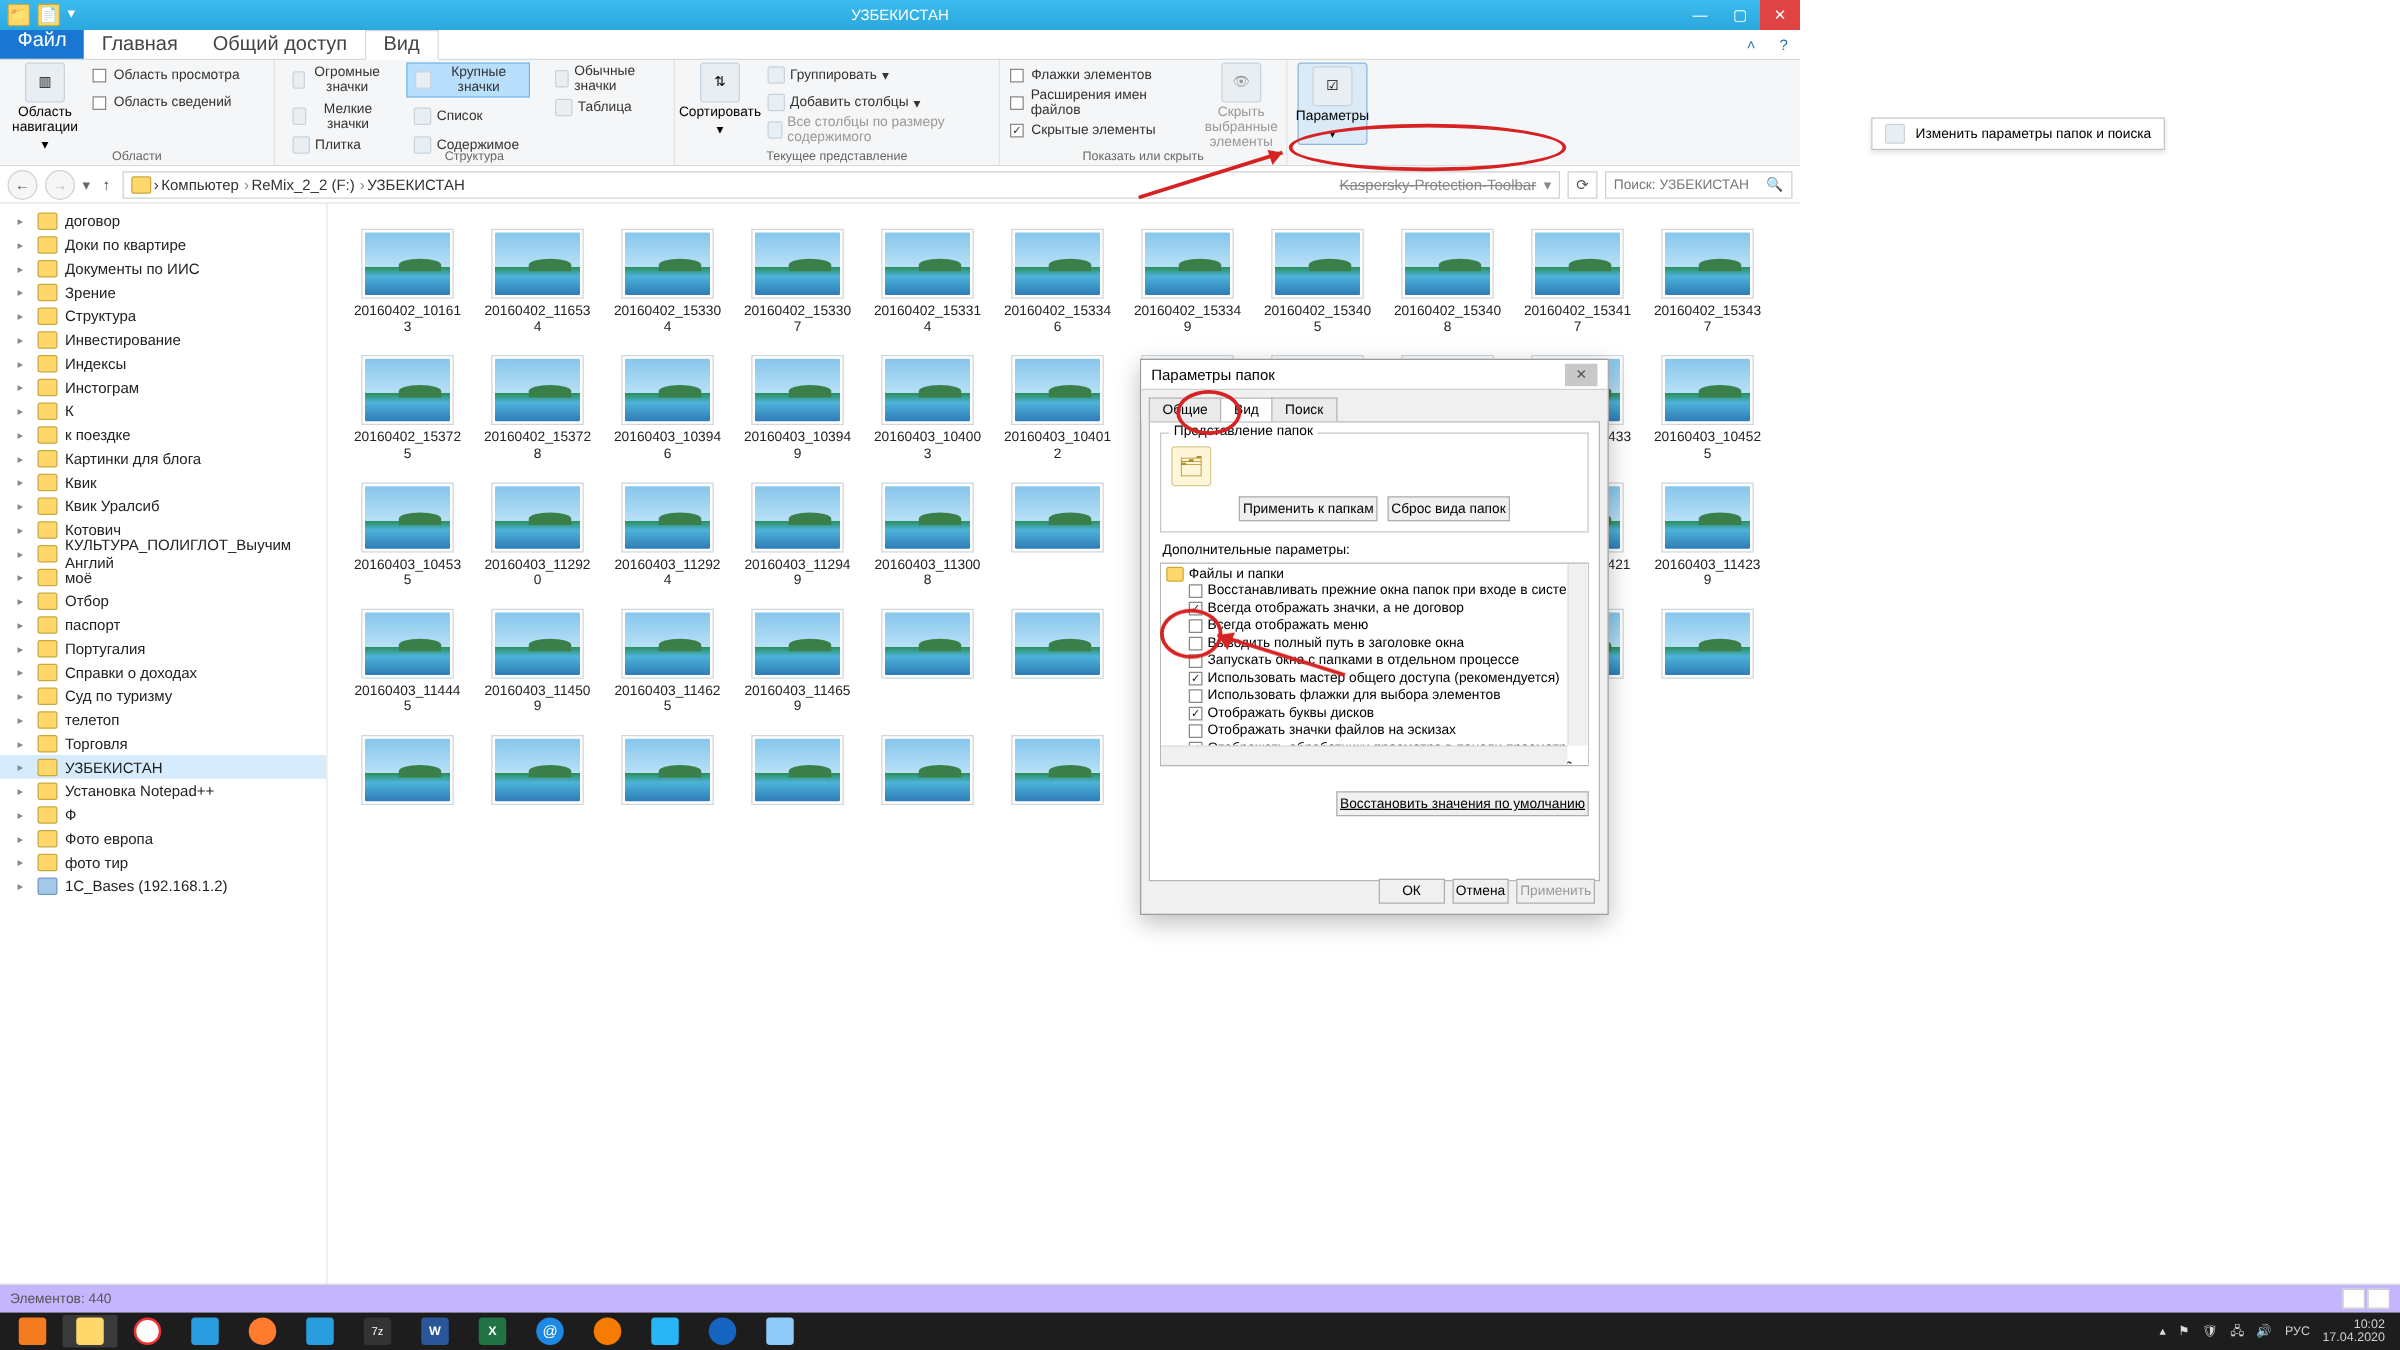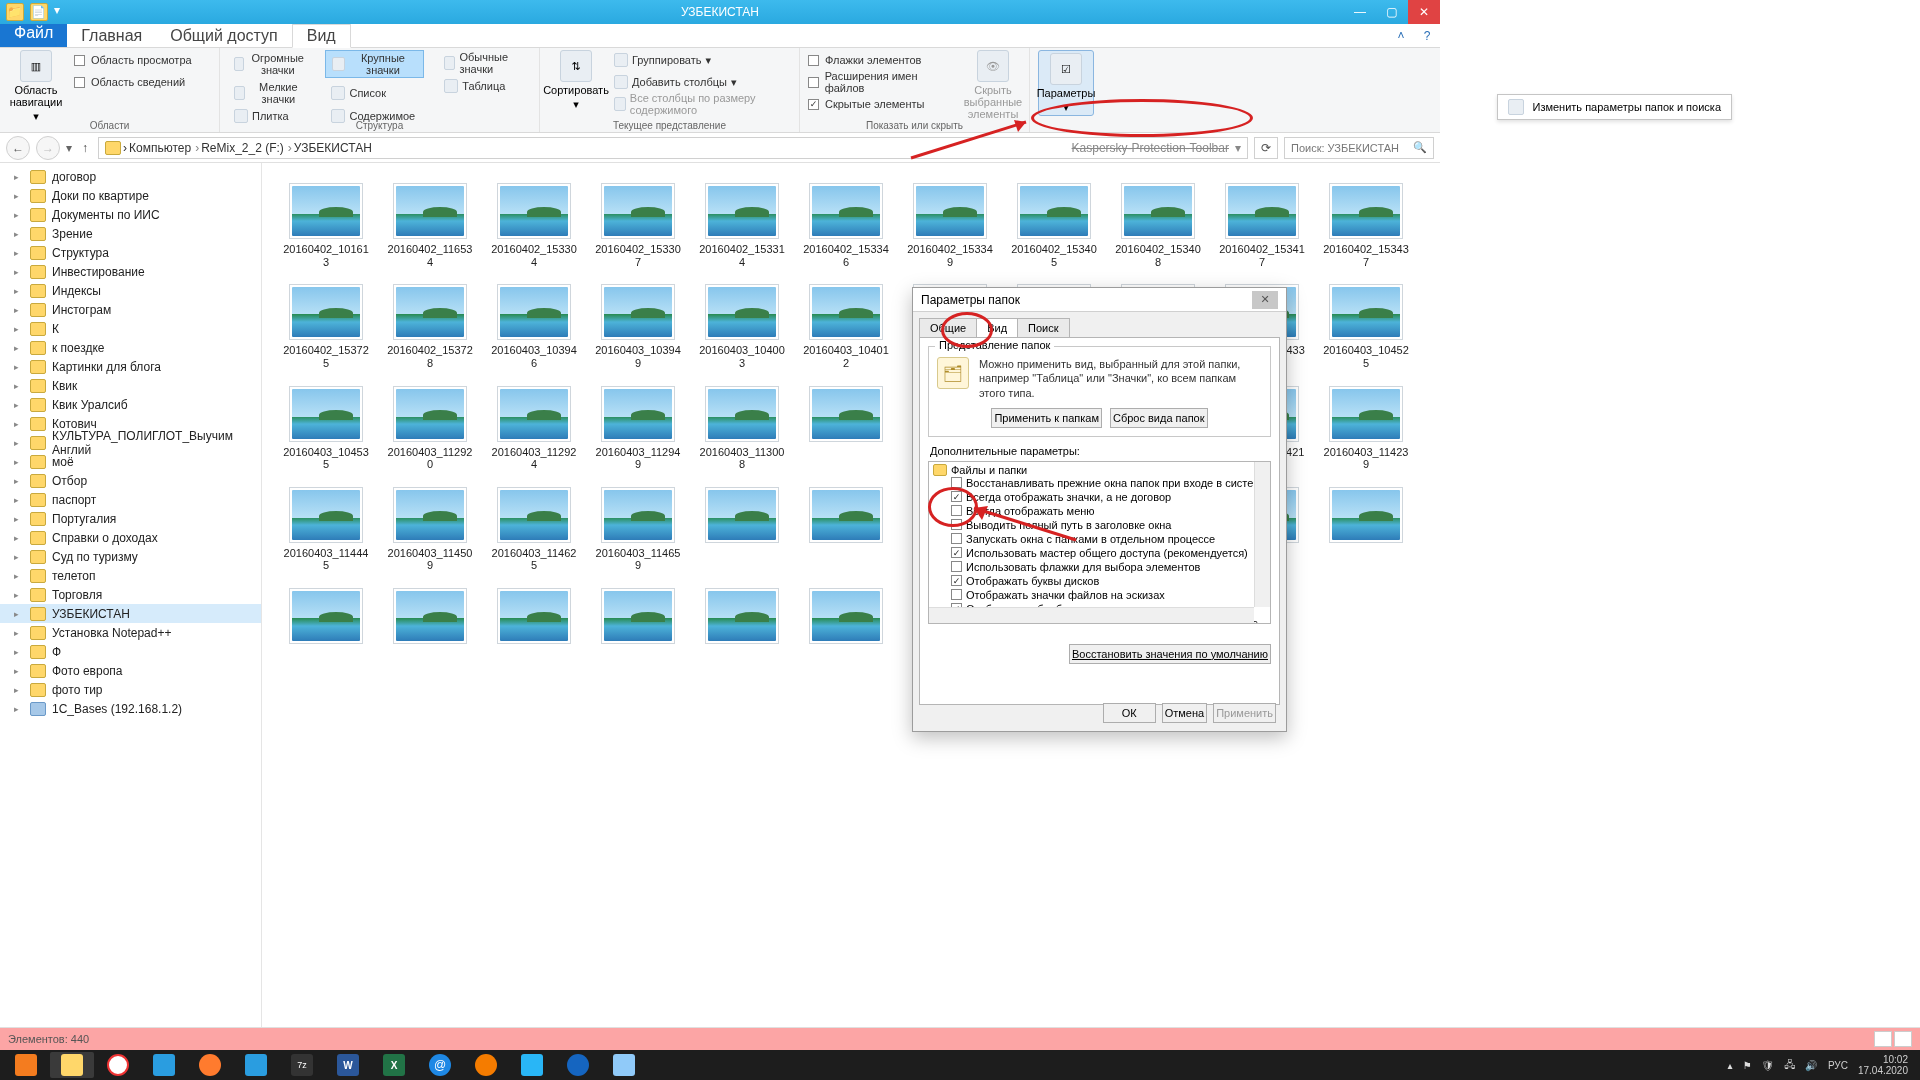--- a/index.html
+++ b/index.html
@@ -53,21 +53,21 @@
   .tree .node.sel { background:#d6ebfb; }
   .tree .node.net .tic { background:#a6c8e8;border-color:#6a99c8; }
   .tree .node .caret { position:absolute; left:14px; color:#888; font-size:9px; }
 
   .files { flex:1; padding:20px 16px; display:grid; grid-template-columns: repeat(11, 96px); gap:16px 8px; align-content:start; overflow:hidden; }
   .file { display:flex;flex-direction:column;align-items:center;gap:4px;font-size:11px;text-align:center;line-height:1.15;color:#222; }
   .thumb { width:74px;height:56px;border:1px solid #cfd6dc;padding:2px;background:#fff; }
   .thumb-inner { width:100%;height:100%;background:linear-gradient(to bottom,#87c6ec 0%,#b7e0f6 55%,#2a8d58 55%,#4db3d9 70%,#2e7cb8 100%); position:relative; border-radius:1px; overflow:hidden;}
   .thumb-inner::after{content:"";position:absolute;left:40%;right:10%;top:42%;height:20%;background:#3a7f49;border-radius:50% 50% 0 0;}
 
-  .statusbar { position:absolute; bottom:30px; left:0; right:0; height:23px; border-top:1px solid #e0e0e0; background:#fca5a5; display:flex;align-items:center;padding:0 8px;font-size:11px;color:#555; }
+  .statusbar { position:absolute; bottom:30px; left:0; right:0; height:23px; border-top:1px solid #e0e0e0; background:#c4b5fd; display:flex;align-items:center;padding:0 8px;font-size:11px;color:#555; }
   .statusbar .viewbtns { margin-left:auto;display:flex;gap:2px; }
   .statusbar .vb { width:18px;height:16px;border:1px solid #ccc;background:#fff; }
 
   .taskbar { position:absolute; bottom:0; left:0; right:0; height:30px; background:#1d1d1d; display:flex;align-items:center;padding:0 4px;gap:2px; }
   .taskbar .tb { width:44px;height:26px;display:flex;align-items:center;justify-content:center;border-radius:2px; }
   .taskbar .tb.active { background:#3a3a3a; }
   .taskbar .tb .ti { width:22px;height:22px;border-radius:3px; }
   .taskbar .tray { margin-left:auto;display:flex;align-items:center;gap:10px;color:#d0d0d0;font-size:10px;padding-right:8px; }
   .taskbar .tray .ico { color:#ddd; }
   .taskbar .clock { text-align:right;line-height:1.1; }
@@ -821,21 +821,20 @@
   <div class="dtabs">
     <div class="dtab">Общие</div>
     <div class="dtab active">Вид</div>
     <div class="dtab">Поиск</div>
   </div>
   <div class="dpage">
     <div class="fieldset">
       <div class="legend">Представление папок</div>
       <div class="fv-row">
         <div class="fv-ic">🗂</div>
-        <div class="fv-text">Можно применить вид, выбранный для этой папки, например "Таблица" или "Значки", ко всем папкам этого типа.</div>
       </div>
       <div class="fv-btns">
         <button>Применить к папкам</button>
         <button>Сброс вида папок</button>
       </div>
     </div>
     <div class="advlab">Дополнительные параметры:</div>
     <div class="advbox">
       <div class="adv-root" id="advlist">
         <div class="hdr">

